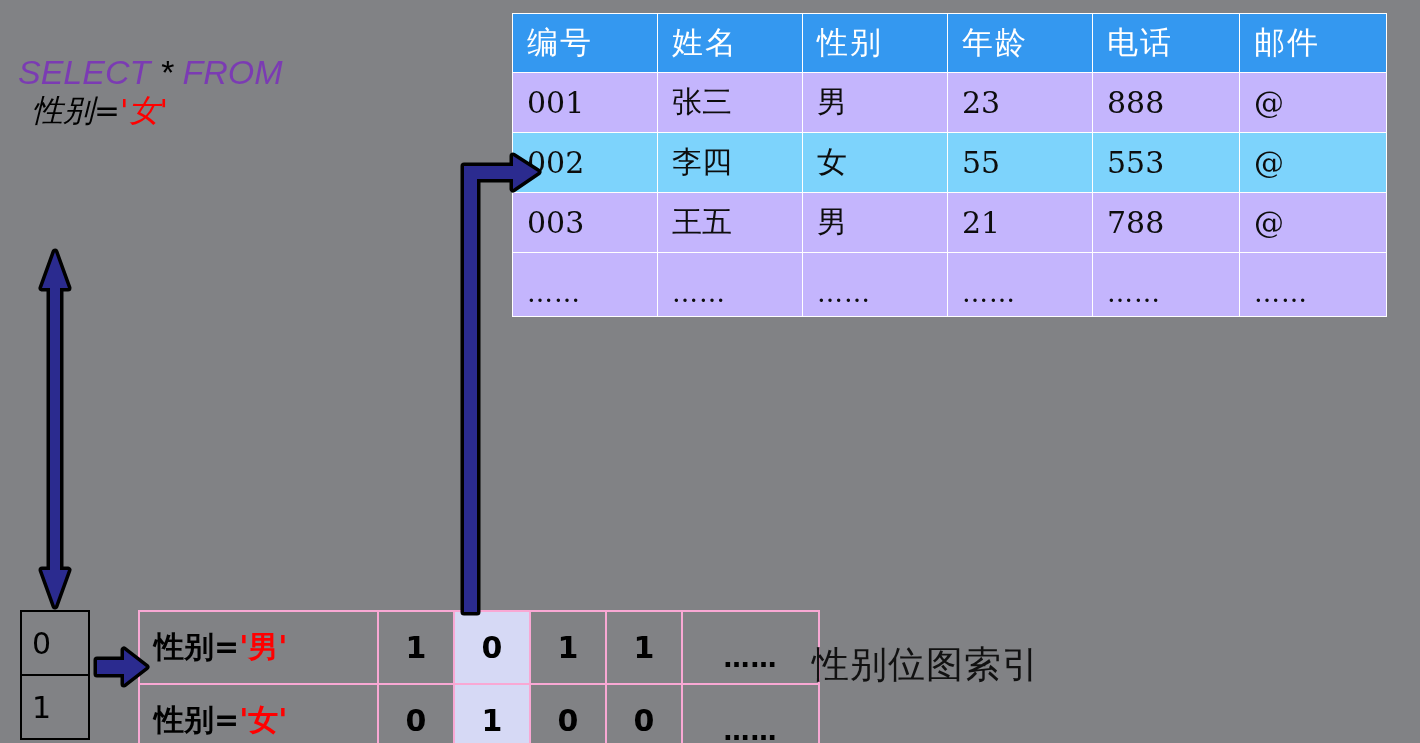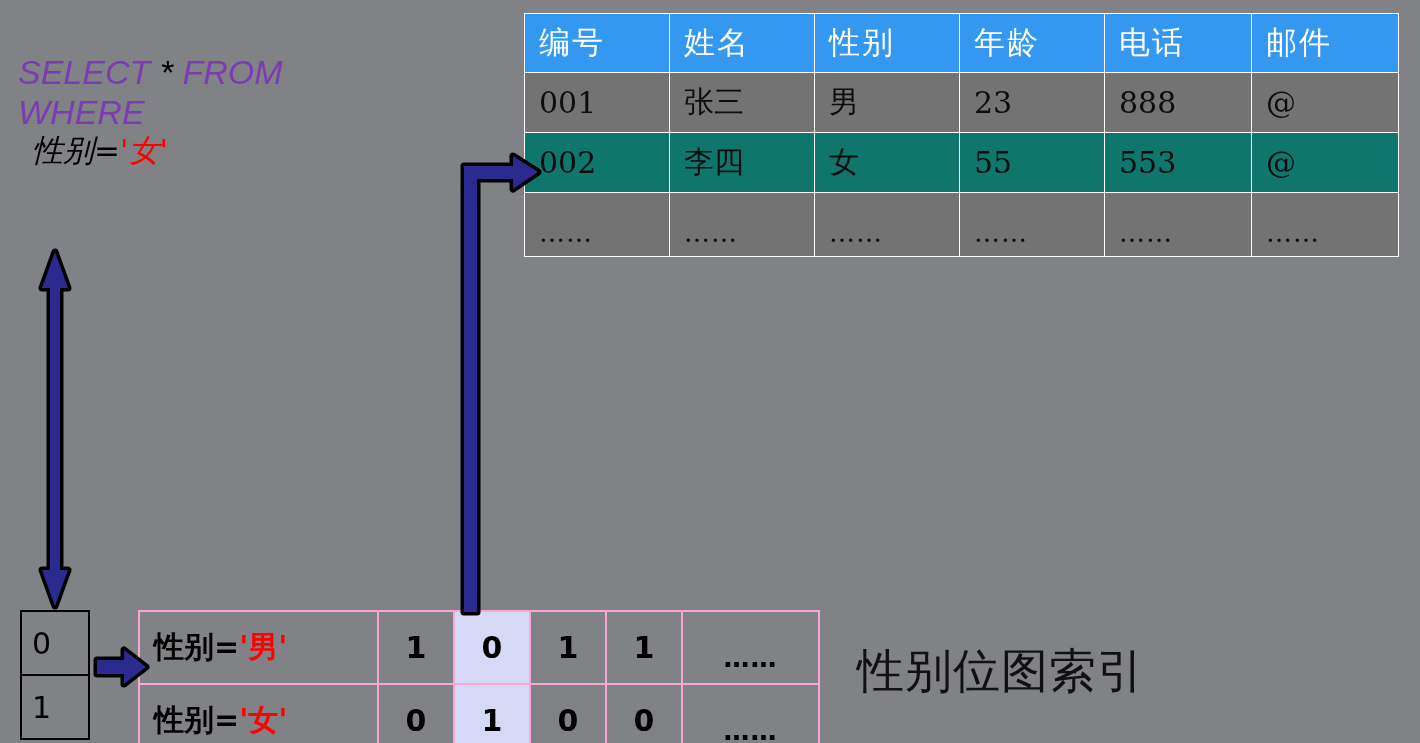--- a/index.html
+++ b/index.html
@@ -35,21 +35,21 @@
   .lit { color: #ff0000; }
   .sql-cjk {
     font-family: "DejaVu Sans", sans-serif;
     font-size: 31px;
   }
   .sql-indent { padding-left: 14px; }
 
   
   #user-table {
     position: absolute;
-    left: 524px;
+    left: 512px;
     top: 13px;
     width: 872px;
     border-collapse: separate;
     border-spacing: 1px;
     background: #ffffff;
     table-layout: fixed;
   }
   #user-table th {
     background: #3498f0;
     color: #ffffff;
@@ -61,23 +61,23 @@
     height: 46px;
     letter-spacing: 2px;
   }
   #user-table td {
     font-family: "DejaVu Serif", serif;
     font-size: 30px;
     color: #0d0d0d;
     text-align: left;
     padding: 4px 0 4px 14px;
     height: 51px;
-    background: #0f766e;
-  }
-  #user-table tr.row-tint td { background: #737373; }
+    background: #7dd3fc;
+  }
+  #user-table tr.row-tint td { background: #c4b5fd; }
   #user-table td.dots,
   .dots-cell {
     font-size: 26px;
     letter-spacing: 1px;
     vertical-align: bottom;
     padding-bottom: 8px;
   }
   .col-id    { width: 144px; }
   .col-name  { width: 144px; }
   .col-sex   { width: 144px; }
@@ -141,43 +141,41 @@
     vertical-align: bottom;
     padding-bottom: 10px;
   }
 
   
   #bitmap-caption {
     position: absolute;
     left: 812px;
     top: 640px;
     font-family: Liberation Mono, monospace;
-    font-size: 47px;
+    font-size: 37px;
     color: #111111;
     letter-spacing: 1px;
     white-space: nowrap;
-    margin-left: 45px;
   }
 
   
   #arrow-layer {
     position: absolute;
     left: 0;
     top: 0;
     width: 1420px;
     height: 743px;
     pointer-events: none;
   }
 </style>
 </head>
 <body>
 
 <div id="sql-block">
   <div class="sql-line"><span class="kw">SELECT</span><span> * </span><span class="kw">FROM</span></div>
-  <div class="sql-line"><span class="kw">WHERE</span></div>
   <div class="sql-line sql-cjk sql-indent"><span>性别=</span><span class="lit">'女'</span></div>
 </div>
 
 <table id="user-table">
   <colgroup>
     <col class="col-id">
       <col class="col-name">
       <col class="col-sex">
     <col class="col-age">
       <col class="col-phone">
@@ -204,20 +202,28 @@
     </tr>
     <tr>
       <td>002</td>
       <td>李四</td>
       <td>女</td>
       <td>55</td>
       <td>553</td>
       <td>@</td>
     </tr>
     <tr class="row-tint">
+      <td>003</td>
+      <td>王五</td>
+      <td>男</td>
+      <td>21</td>
+      <td>788</td>
+      <td>@</td>
+    </tr>
+    <tr class="row-tint">
       <td class="dots">……</td>
       <td class="dots">……</td>
       <td class="dots">……</td>
       <td class="dots">……</td>
       <td class="dots">……</td>
       <td class="dots">……</td>
     </tr>
   </tbody>
 </table>
 

